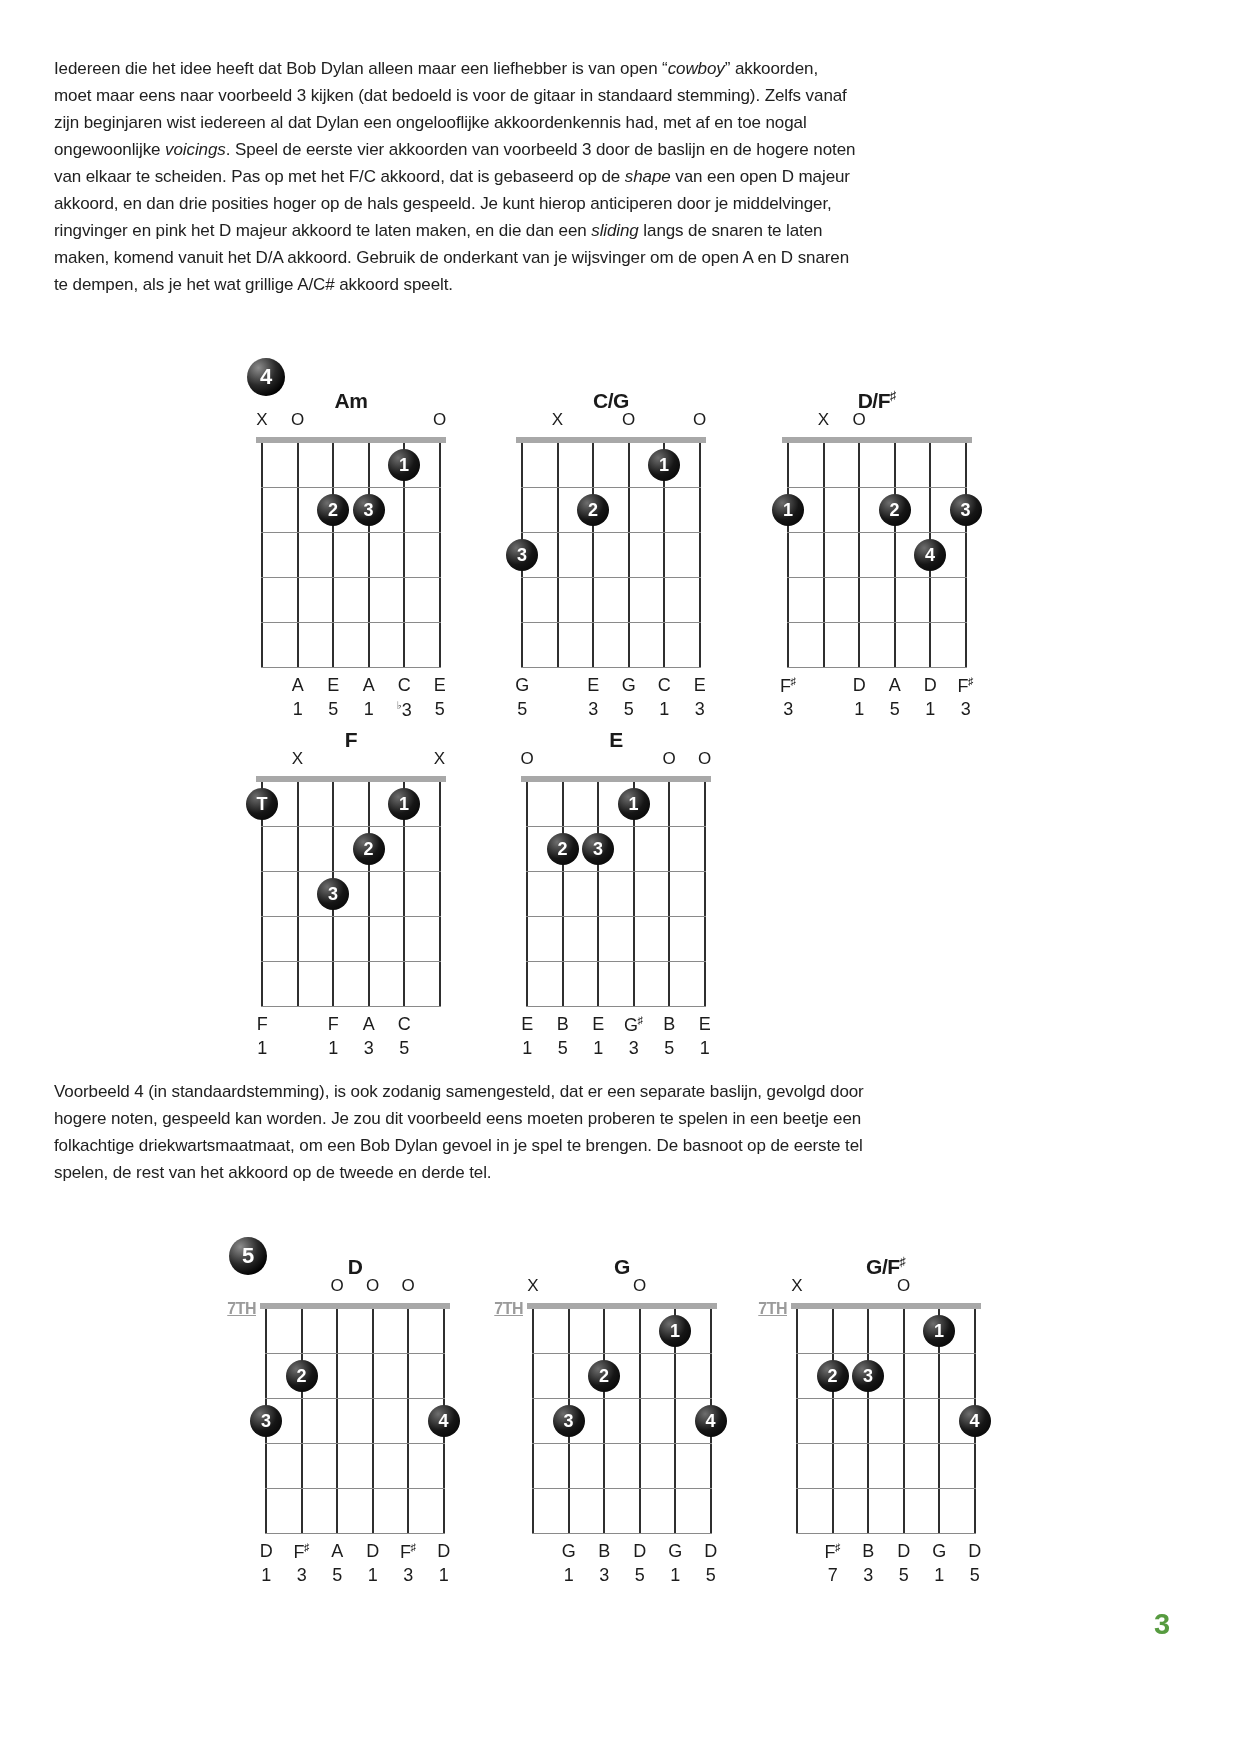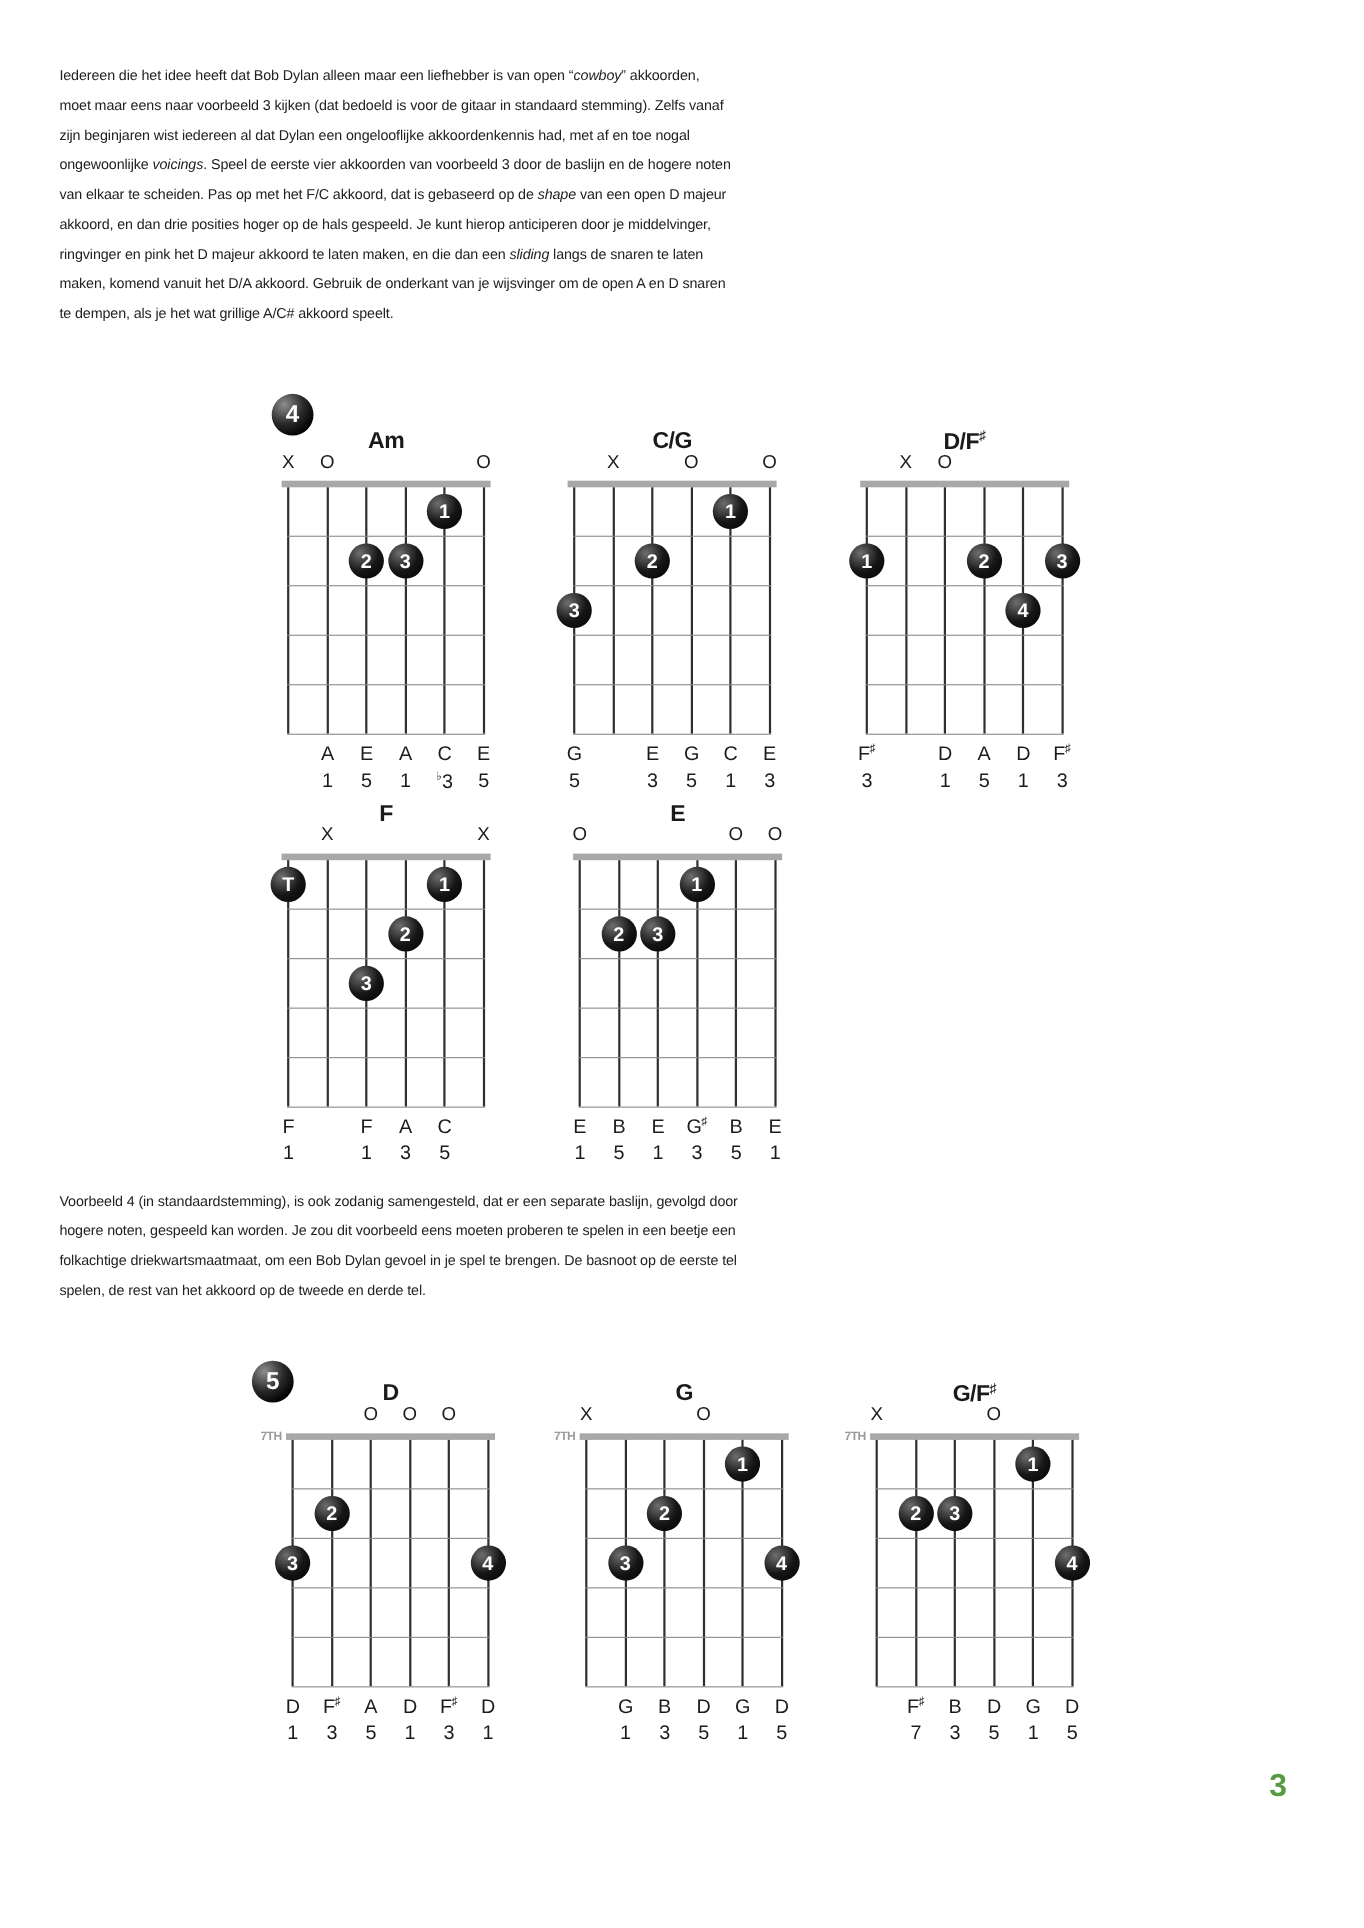--- a/index.html
+++ b/index.html
@@ -1,30 +1,30 @@
 <!DOCTYPE html>
 <html><head>
 <meta charset="utf-8">
 <style>
   html,body{margin:0;padding:0;background:#ffffff;}
   .page{position:relative;width:1240px;height:1753px;background:#ffffff;overflow:hidden;
         font-family:"Liberation Sans","DejaVu Sans",sans-serif;color:#212121;}
-  .para{position:absolute;left:54px;width:1060px;font-size:13px;line-height:27px;
+  .para{position:absolute;left:54px;width:1060px;font-size:17px;line-height:27px;
         color:#212121;letter-spacing:-0.1px;}
   .it{font-style:italic;}
   .figure{position:absolute;left:0;top:0;}
   .example-badge{position:absolute;width:38px;height:38px;border-radius:50%;
         background:radial-gradient(circle at 30% 26%, #8d8d8d 0%, #2a2a2a 45%, #000 78%);
         color:#fff;display:flex;align-items:center;justify-content:center;
         font-size:22px;font-weight:bold;}
   .chord-diagram{position:absolute;}
   .chord-title{position:absolute;left:-31px;top:-48px;width:240px;text-align:center;
         font-weight:bold;font-size:21px;letter-spacing:-0.5px;color:#1a1a1a;}
   .position-label{position:absolute;left:-58px;top:-3px;width:48px;text-align:right;
-        color:#9b9b9b;font-weight:bold;font-size:11px;letter-spacing:-0.5px;}
+        color:#9b9b9b;font-weight:bold;font-size:16px;letter-spacing:-0.5px;text-decoration:underline;}
   .top-marker{position:absolute;top:-27px;width:20px;text-align:center;font-size:17px;
         color:#1c1c1c;}
   .nut-bar{position:absolute;left:-6px;top:0;width:189.5px;height:6px;background:#a8a8a8;}
   .string-line{position:absolute;top:6px;width:2px;height:224px;background:#2f2f2f;}
   .fret-line{position:absolute;left:-1px;width:179.5px;height:1px;background:#8a8a8a;}
   .finger-dot{position:absolute;width:32px;height:32px;border-radius:50%;
         background:radial-gradient(circle at 32% 28%, #6e6e6e 0%, #161616 52%, #000 100%);
         color:#fff;font-weight:bold;font-size:18px;display:flex;align-items:center;
         justify-content:center;}
   .note-label{position:absolute;width:32px;text-align:center;font-size:18px;

